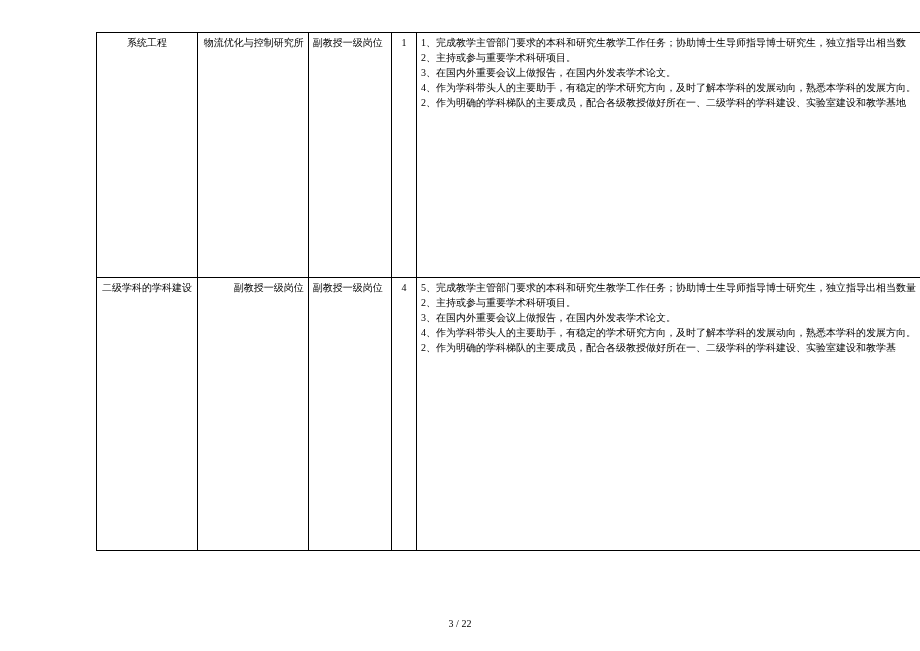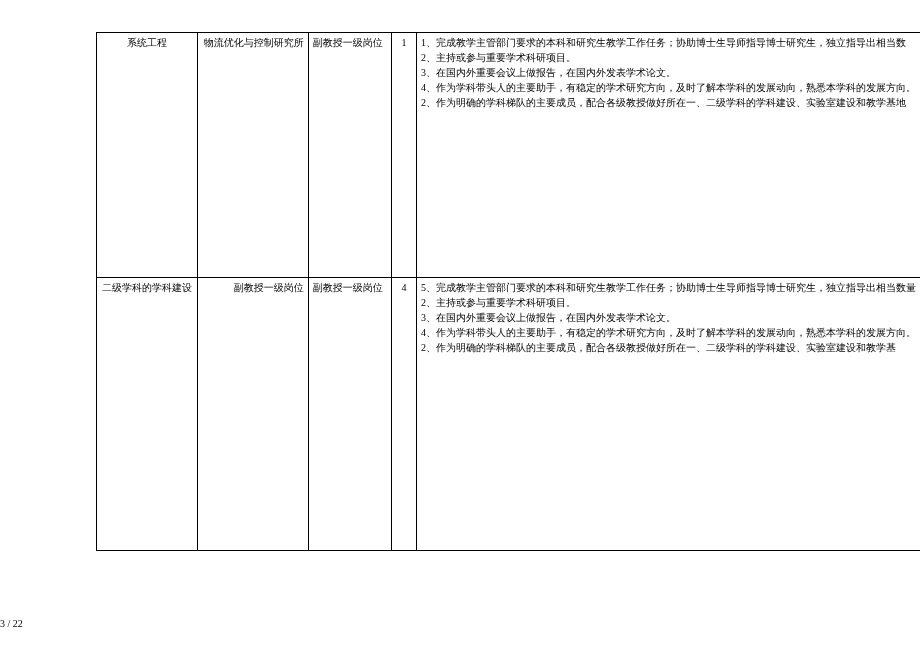--- a/index.html
+++ b/index.html
@@ -36,20 +36,21 @@
   .col5 { width: 460px; text-align: left; border-right: none !important; }
   .row1 td { height: 240px; }
   .row2 td { height: 268px; }
   .lines { white-space: normal; }
   .lines .ln { display: block; white-space: nowrap; overflow: hidden; }
   .footer {
     position: absolute;
     bottom: 22px;
     left: 0;
     right: 0;
+    text-align: center;
     font-size: 10px;
   }
 </style>
 </head>
 <body>
 
 <table class="table">
   <tbody>
       <tr class="row1">
     <td class="col1">系统工程</td>

